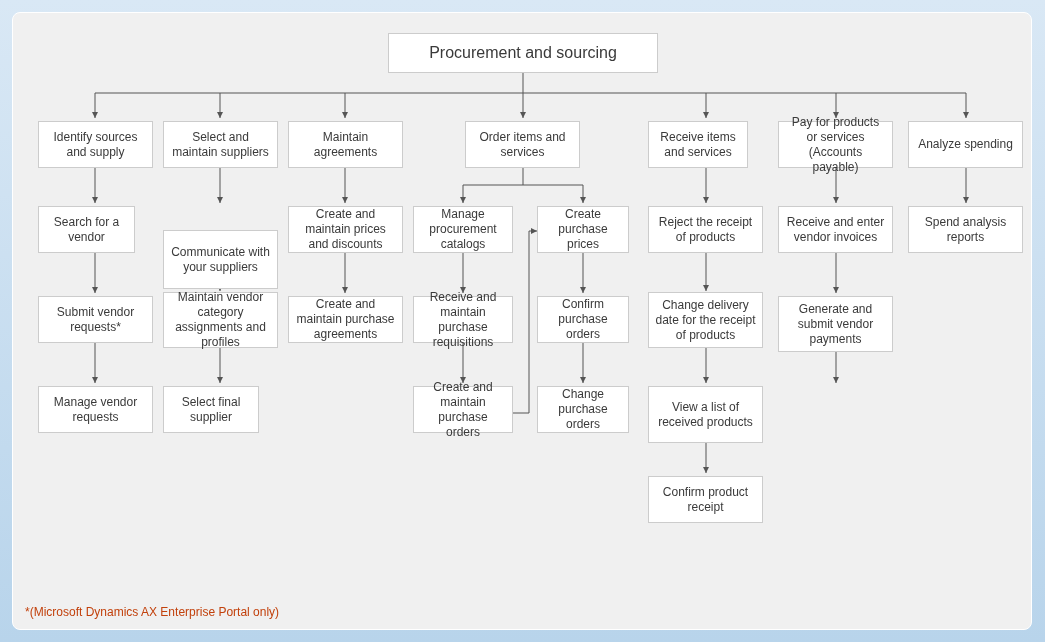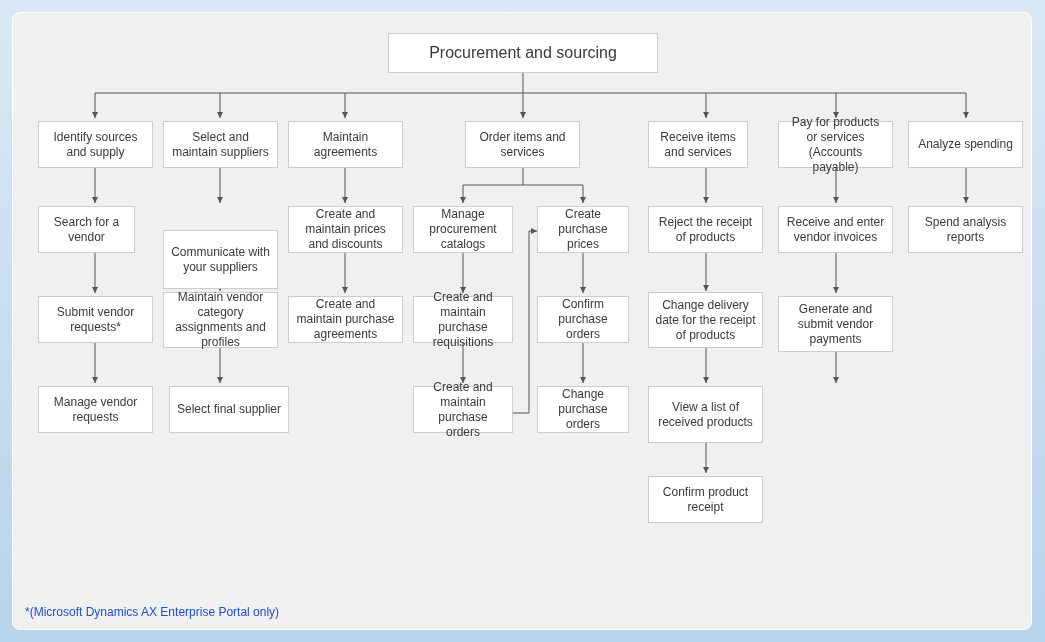--- a/index.html
+++ b/index.html
@@ -34,21 +34,21 @@
     justify-content: center;
     text-align: center;
     padding: 4px 6px;
     line-height: 1.25;
   }
   .footnote {
     position: absolute;
     left: 12px;
     bottom: 10px;
     font-size: 12px;
-    color: #1d4ed8;
+    color: #c2410c;
   }
   svg.connectors {
     position: absolute;
     left: 0;
     top: 0;
     width: 1020px;
     height: 618px;
     pointer-events: none;
   }
   svg.connectors line, svg.connectors polyline {
@@ -126,27 +126,27 @@
   <div class="node" style="left:635px; top:108px; width:100px; height:47px;padding-left:6px;">Receive items and services</div>
   <div class="node" style="left:765px; top:108px; width:115px; height:47px;">Pay for products or services (Accounts payable)</div>
   <div class="node" style="left:895px; top:108px; width:115px; height:47px;">Analyze spending</div>
 
   <div class="node" style="left:25px; top:193px; width:97px; height:47px;">Search for a vendor</div>
   <div class="node" style="left:25px; top:283px; width:115px; height:47px;">Submit vendor requests*</div>
   <div class="node" style="left:25px; top:373px; width:115px; height:47px;">Manage vendor requests</div>
 
   <div class="node" style="left:150px; top:193px; width:115px; height:59px;margin-top:24px;">Communicate with your suppliers</div>
   <div class="node" style="left:150px; top:279px; width:115px; height:56px;">Maintain vendor category assignments and profiles</div>
-  <div class="node" style="left:150px; top:373px; width:120px; height:47px;margin-left:6px;">Select final supplier</div>
+  <div class="node" style="left:150px; top:373px; width:96px; height:47px;">Select final supplier</div>
 
   <div class="node" style="left:275px; top:193px; width:115px; height:47px;">Create and maintain prices and discounts</div>
   <div class="node" style="left:275px; top:283px; width:115px; height:47px;">Create and maintain purchase agreements</div>
 
   <div class="node" style="left:400px; top:193px; width:100px; height:47px;">Manage procurement catalogs</div>
-  <div class="node" style="left:400px; top:283px; width:100px; height:47px;">Create and maintain purchase requisitions</div>
+  <div class="node" style="left:400px; top:283px; width:100px; height:47px;">Receive and maintain purchase requisitions</div>
   <div class="node" style="left:400px; top:373px; width:100px; height:47px;">Create and maintain purchase orders</div>
 
   <div class="node" style="left:524px; top:193px; width:92px; height:47px;">Create purchase prices</div>
   <div class="node" style="left:524px; top:283px; width:92px; height:47px;">Confirm purchase orders</div>
   <div class="node" style="left:524px; top:373px; width:92px; height:47px;">Change purchase orders</div>
 
   <div class="node" style="left:635px; top:193px; width:115px; height:47px;">Reject the receipt of products</div>
   <div class="node" style="left:635px; top:279px; width:115px; height:56px;">Change delivery date for the receipt of products</div>
   <div class="node" style="left:635px; top:373px; width:115px; height:57px;">View a list of received products</div>
   <div class="node" style="left:635px; top:463px; width:115px; height:47px;">Confirm product receipt</div>

